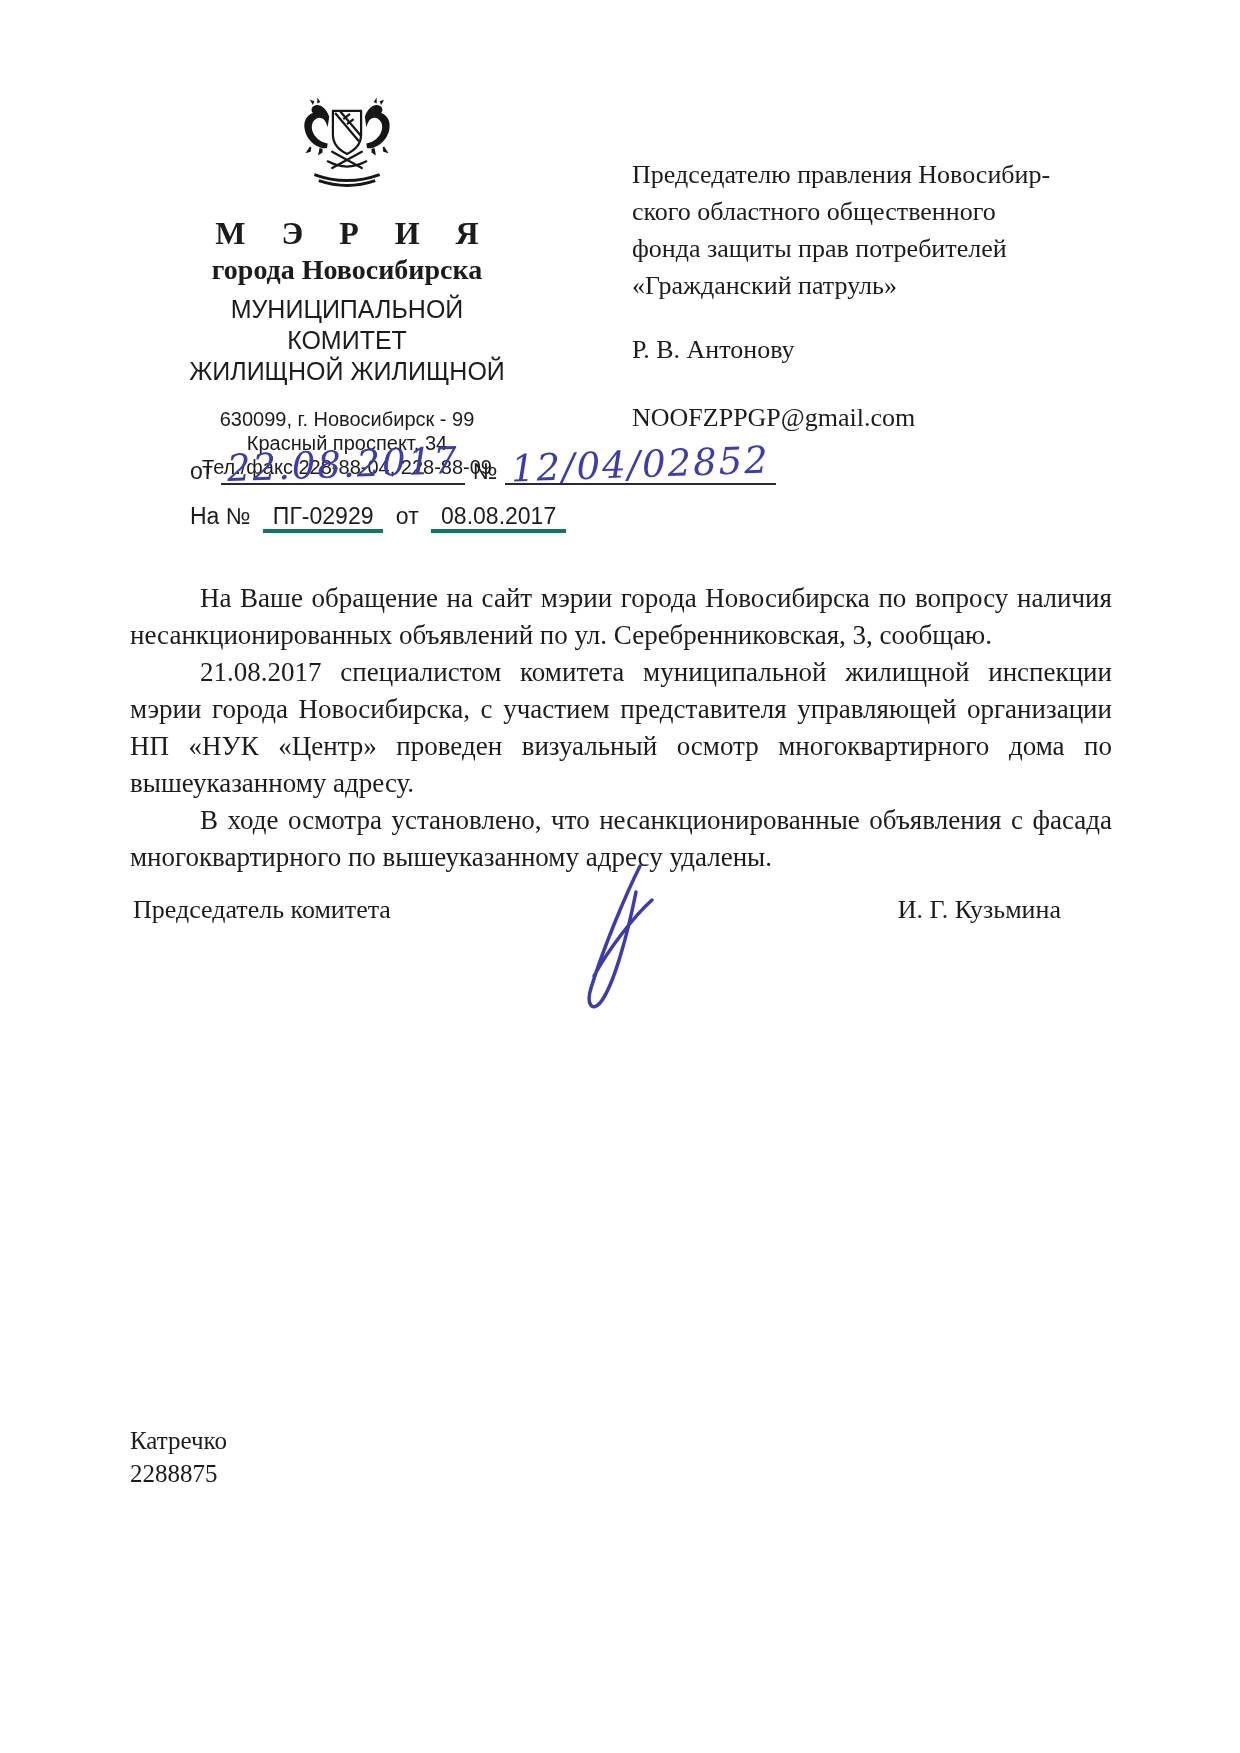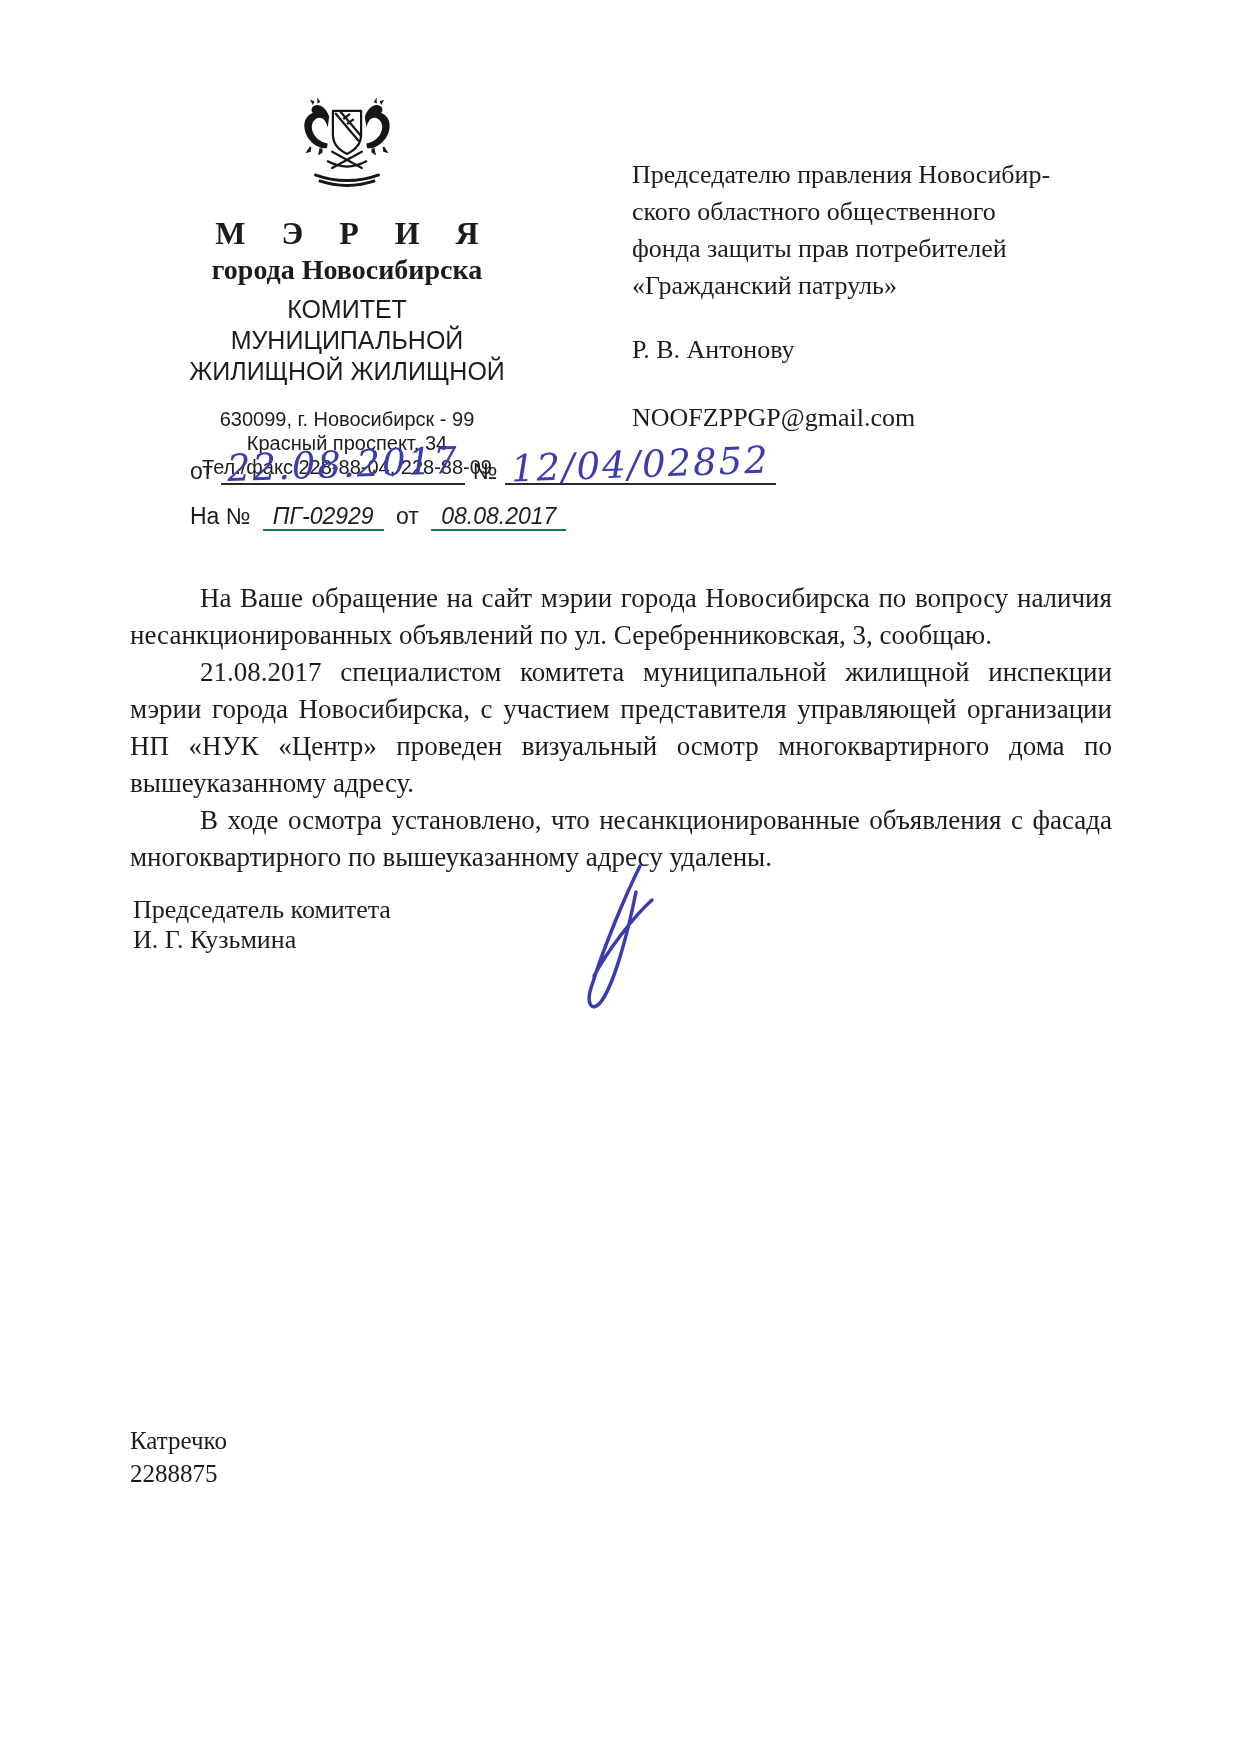--- a/index.html
+++ b/index.html
@@ -69,21 +69,21 @@
     letter-spacing: 2px;
   }
   .ref-line2 {
     position: absolute;
     left: 190px;
     top: 503px;
     font-family: "Liberation Sans", sans-serif;
     font-size: 23px;
     white-space: nowrap;
   }
-  .ref-line2 .uval { border-bottom: 2px solid #0f766e; padding: 0 10px; font-style: italic; }
+  .ref-line2 .uval { border-bottom: 4px solid #0f766e; padding: 0 10px; }
   .ref-line2 .gap { display: inline-block; width: 6px; }
   .recipient {
     position: absolute;
     left: 632px;
     top: 156px;
     width: 460px;
     font-size: 26px;
     line-height: 37px;
   }
   .recipient-name { margin-top: 27px; }
@@ -97,23 +97,22 @@
     line-height: 37px;
     text-align: justify;
   }
   .body-text p { margin: 0; text-indent: 70px; }
   .sig-row {
     position: absolute;
     left: 133px;
     top: 895px;
     width: 928px;
     display: flex;
-    justify-content: flex-start;
+    justify-content: space-between;
     font-size: 26px;
-    flex-direction: column;
   }
   .signature-svg { position: absolute; left: 556px; top: 860px; }
   .footer {
     position: absolute;
     left: 130px;
     top: 1424px;
     font-size: 25px;
     line-height: 33px;
   }
 </style>
@@ -145,22 +144,22 @@
         <path d="M50 97 L90 75 M90 97 L50 75"></path>
       </g>
       <g fill="none" stroke="#161616" stroke-width="4">
         <path d="M26 106 Q70 122 114 106"></path>
         <path d="M32 114 Q70 127 108 114"></path>
       </g>
     </svg>
     <div class="org-title1">М Э Р И Я</div>
     <div class="org-title2">города Новосибирска</div>
     <div class="org-dept">
+      <div>МУНИЦИПАЛЬНОЙ</div>
       <div>КОМИТЕТ</div>
-      <div>МУНИЦИПАЛЬНОЙ</div>
       <div>ЖИЛИЩНОЙ ЖИЛИЩНОЙ</div>
     </div>
     <div class="org-addr addr-first">630099, г. Новосибирск - 99</div>
     <div class="org-addr">Красный проспект, 34</div>
     <div class="org-addr">Тел./факс 228-88-04, 228-88-09</div>
   </div>
 
   <div class="ref-line">
     <span>от</span>
     <span class="hw-slot"><span class="hw">22.08.2017</span></span>

